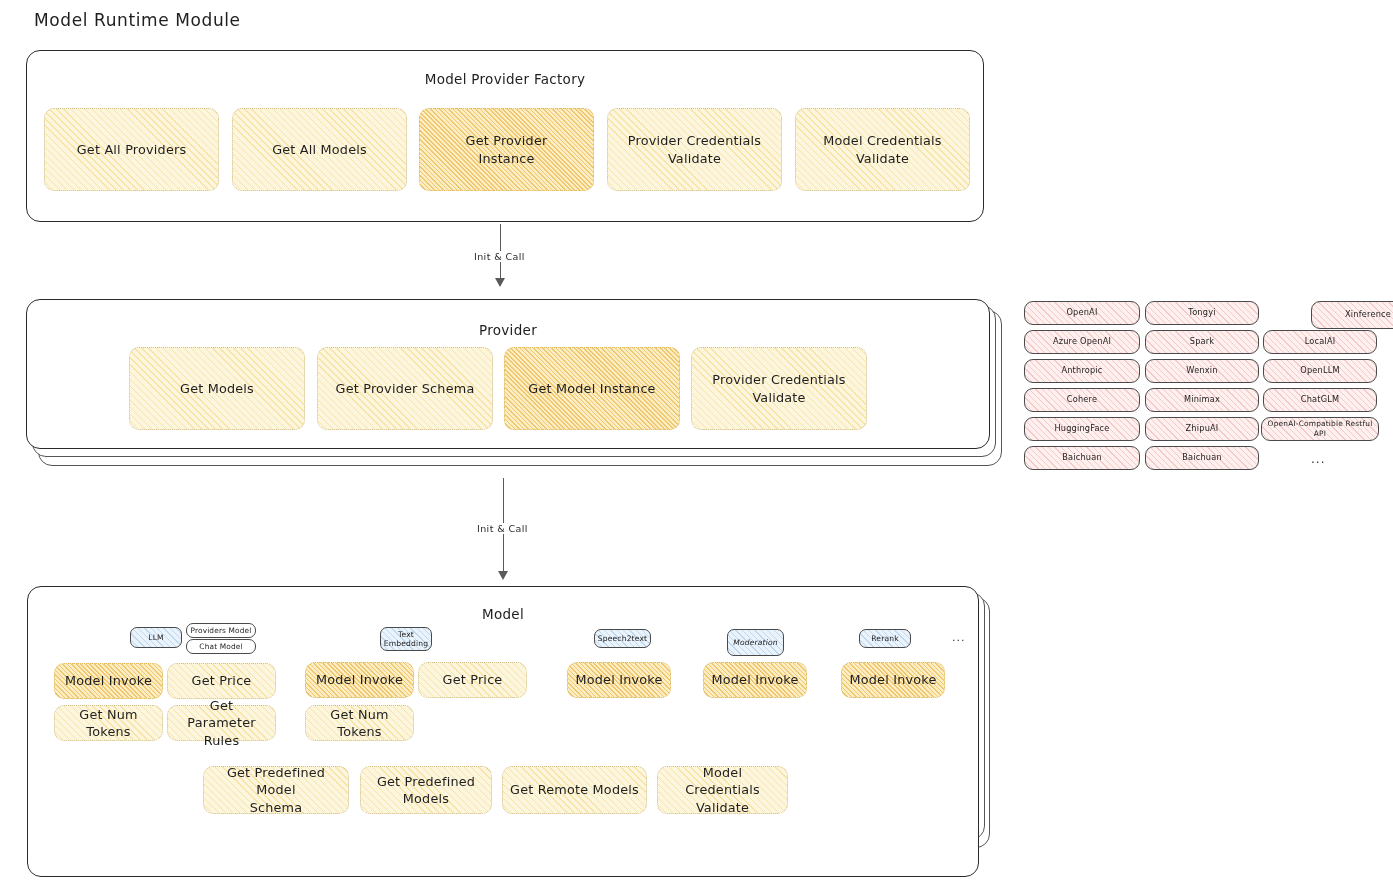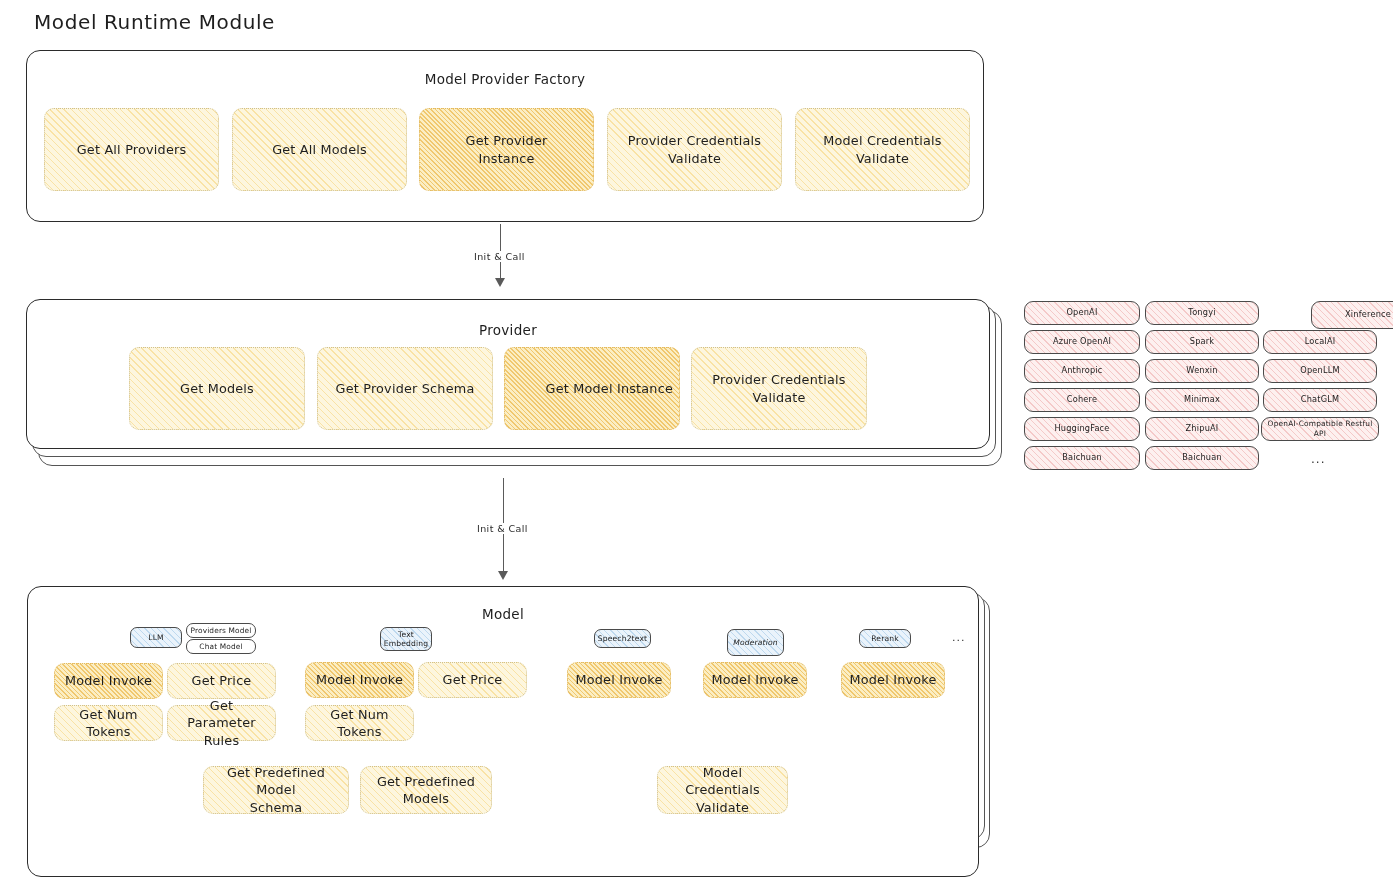--- a/index.html
+++ b/index.html
@@ -9,21 +9,21 @@
     font-family:"DejaVu Sans","Liberation Sans",sans-serif;
     color:#1e1e1e;
     overflow:hidden;
     position:relative;
   }
   .canvas{position:absolute;inset:0;}
 
   
   #page-title{
     position:absolute;left:34px;top:10px;
-    font-size:20px;letter-spacing:.6px;color:#1e1e1e;text-align:center;
+    font-size:17px;letter-spacing:.6px;color:#1e1e1e;text-align:center;
   }
 
   
   .hy{            
     background-color:#fdf6de;
     background-image:repeating-linear-gradient(45deg,
       rgba(243,196,79,.40) 0px,rgba(243,196,79,.40) 1px,
       rgba(243,196,79,0) 1px,rgba(243,196,79,0) 5px);
   }
   .hy-strong{     
@@ -136,21 +136,21 @@
   <div class="card-shadow" style="left:32px;top:305px;width:964px;height:152px;"></div>
   <div class="card" style="left:26px;top:299px;width:964px;height:150px;">
     <div class="card-title" style="top:22px;">Provider</div>
   </div>
   <div class="box fn hy" style="left:129px;top:347px;width:176px;height:83px;">
       <span>Get Models</span>
     </div>
   <div class="box fn hy" style="left:317px;top:347px;width:176px;height:83px;">
       <span>Get Provider Schema</span>
     </div>
-  <div class="box fn hy-strong" style="left:504px;top:347px;width:176px;height:83px;border-color:#e0b860;justify-content:flex-end;">
+  <div class="box fn hy-strong" style="left:504px;top:347px;width:176px;height:83px;border-color:#e0b860;">
       <span>Get Model Instance</span>
     </div>
   <div class="box fn hy" style="left:691px;top:347px;width:176px;height:83px;">
       <span class="pre">Provider Credentials<br>Validate</span>
     </div>
 
   <div class="box chip hp" style="left:1024px;top:301px;width:116px;height:24px;">
       <span>OpenAI</span>
     </div>
   <div class="box chip hp" style="left:1024px;top:330px;width:116px;height:24px;">
@@ -273,17 +273,20 @@
     </div>
 
   <div class="ellipsis" style="left:952px;top:631px;font-size:11px;">...</div>
 
   <div class="box fn hy" style="left:203px;top:766px;width:146px;height:48px;">
       <span class="pre">Get Predefined Model<br>Schema</span>
     </div>
   <div class="box fn hy" style="left:360px;top:766px;width:132px;height:48px;">
       <span class="pre">Get Predefined<br>Models</span>
     </div>
+  <div class="box fn hy" style="left:502px;top:766px;width:145px;height:48px;">
+      <span>Get Remote Models</span>
+    </div>
   <div class="box fn hy" style="left:657px;top:766px;width:131px;height:48px;">
       <span class="pre">Model Credentials<br>Validate</span>
     </div>
 
 </div>
 
 </body></html>

